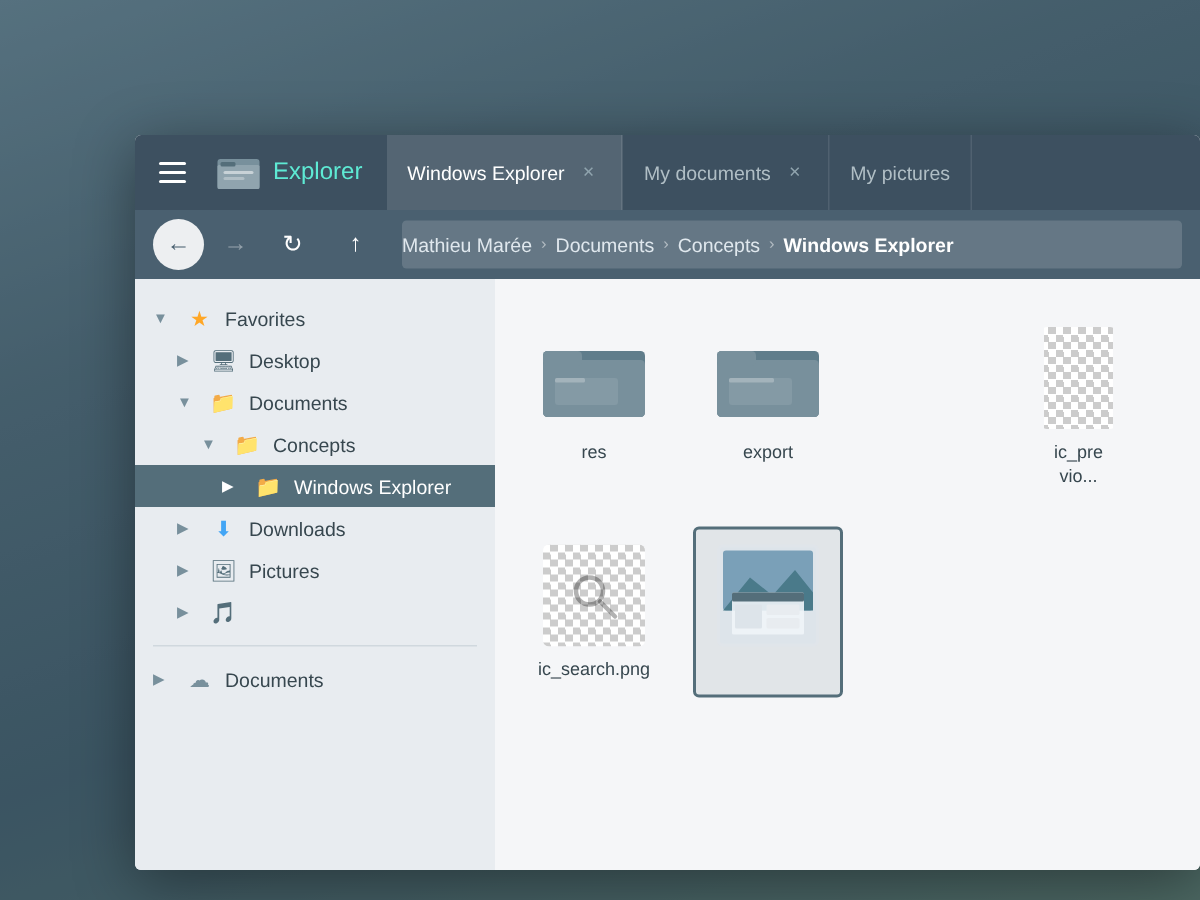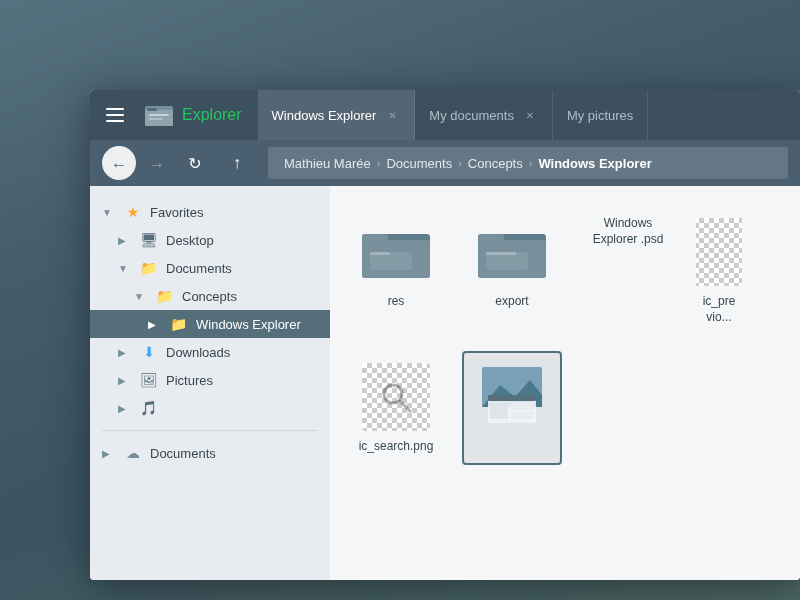--- a/index.html
+++ b/index.html
@@ -71,21 +71,21 @@
       background: #fff;
       border-radius: 1px;
     }
     .app-icon {
       width: 30px;
       height: 30px;
       margin: 0 8px 0 4px;
       flex-shrink: 0;
     }
     .app-title {
-      color: #22c55e;
+      color: #5eead4;
       font-size: 16px;
       font-weight: 500;
       margin-right: 16px;
       flex-shrink: 0;
     }
     .tabs-bar {
       display: flex;
       align-items: stretch;
       height: 50px;
       flex: 1;
@@ -153,21 +153,21 @@
       margin-left: 4px;
     }
     .breadcrumb-bar {
       flex: 1;
       background: rgba(255,255,255,0.15);
       border-radius: 3px;
       height: 32px;
       margin-left: 10px;
       display: flex;
       align-items: center;
-      padding: 0 16px;
+      padding: 0 0;
       gap: 6px;
       color: #e0e8ee;
       font-size: 13px;
       overflow: hidden;
     }
     .breadcrumb-sep {
       color: rgba(255,255,255,0.5);
       font-size: 11px;
     }
     .breadcrumb-item {
@@ -515,21 +515,20 @@
             <rect x="0" y="16" width="68" height="38" rx="3" fill="#78909c"></rect>
             <rect x="0" y="10" width="26" height="10" rx="3" fill="#78909c"></rect>
             <rect x="8" y="28" width="42" height="18" rx="2" fill="#90a4ae" opacity="0.5"></rect>
             <rect x="8" y="28" width="30" height="3" rx="1" fill="#b0bec5" opacity="0.7"></rect>
           </svg>
         </div>
         <span class="file-name">export</span>
       </div>
 
       <div class="file-item">
-        <span class="file-name">Windows Explorer .psd</span>
       </div>
 
       <div class="file-item partial" style="overflow:hidden; max-width:50px;">
         <div class="file-icon-wrapper" style="width:50px; overflow:hidden;">
           <div class="partial-icon" style="width:68px; height:68px;"></div>
         </div>
         <span class="file-name">ic_previo...</span>
       </div>
 
       <div class="file-item">

